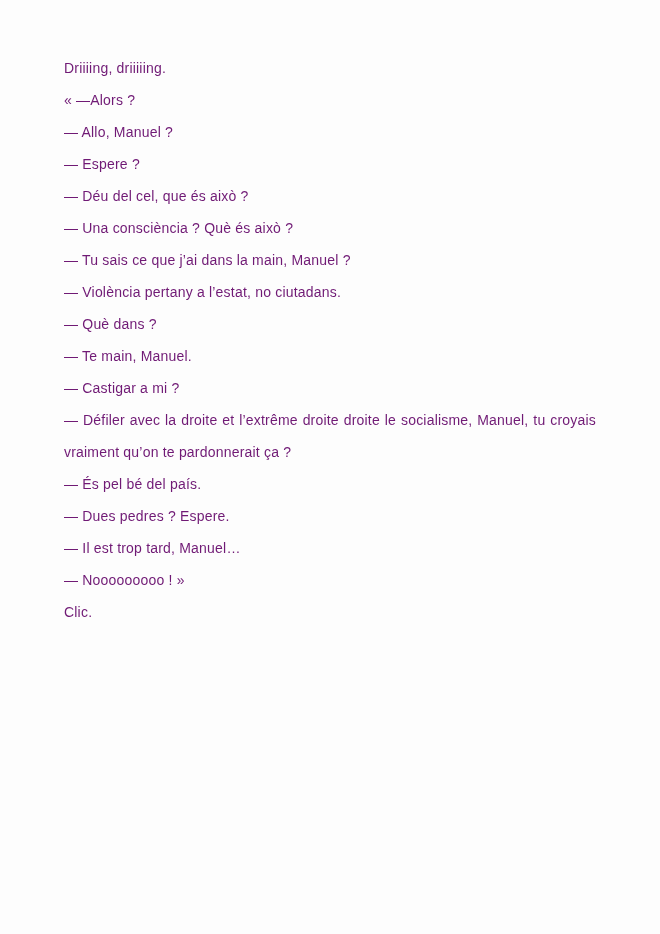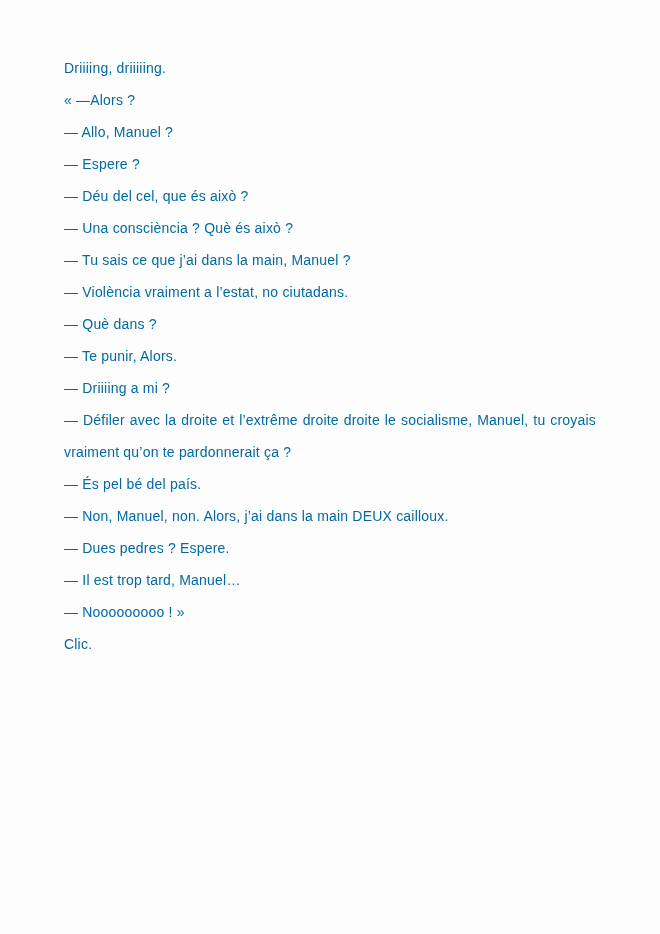--- a/index.html
+++ b/index.html
@@ -21,43 +21,42 @@
     padding: 52px 64px 0 64px;
   }
   .text-block {
     width: 100%;
   }
   .line {
     margin: 0;
     font-size: 14px;
     line-height: 32px;
     font-weight: 400;
-    color: #0369a1;
+    color: #701a75;
     letter-spacing: 0.2px;
     text-align: justify;
     -webkit-font-smoothing: antialiased;
   }
 </style>
 </head>
 <body>
 
 <div class="page">
   <div class="text-block" id="text-block">
       <p class="line">Driiiing, driiiiing.</p>
       <p class="line">« —Alors ?</p>
       <p class="line">— Allo, Manuel ?</p>
       <p class="line">— Espere ?</p>
       <p class="line">— Déu del cel, que és això ?</p>
       <p class="line">— Una consciència ? Què és això ?</p>
       <p class="line">— Tu sais ce que j’ai dans la main, Manuel ?</p>
-      <p class="line">— Violència vraiment a l’estat, no ciutadans.</p>
+      <p class="line">— Violència pertany a l’estat, no ciutadans.</p>
       <p class="line">— Què dans ?</p>
-      <p class="line">— Te punir, Alors.</p>
-      <p class="line">— Driiiing a mi ?</p>
+      <p class="line">— Te main, Manuel.</p>
+      <p class="line">— Castigar a mi ?</p>
       <p class="line">— Défiler avec la droite et l’extrême droite droite le socialisme, Manuel, tu croyais vraiment qu’on te pardonnerait ça ?</p>
       <p class="line">— És pel bé del país.</p>
-      <p class="line">— Non, Manuel, non. Alors, j’ai dans la main DEUX cailloux.</p>
       <p class="line">— Dues pedres ? Espere.</p>
       <p class="line">— Il est trop tard, Manuel…</p>
       <p class="line">— Nooooooooo ! »</p>
       <p class="line">Clic.</p>
     </div>
 </div>
 
 </body></html>

